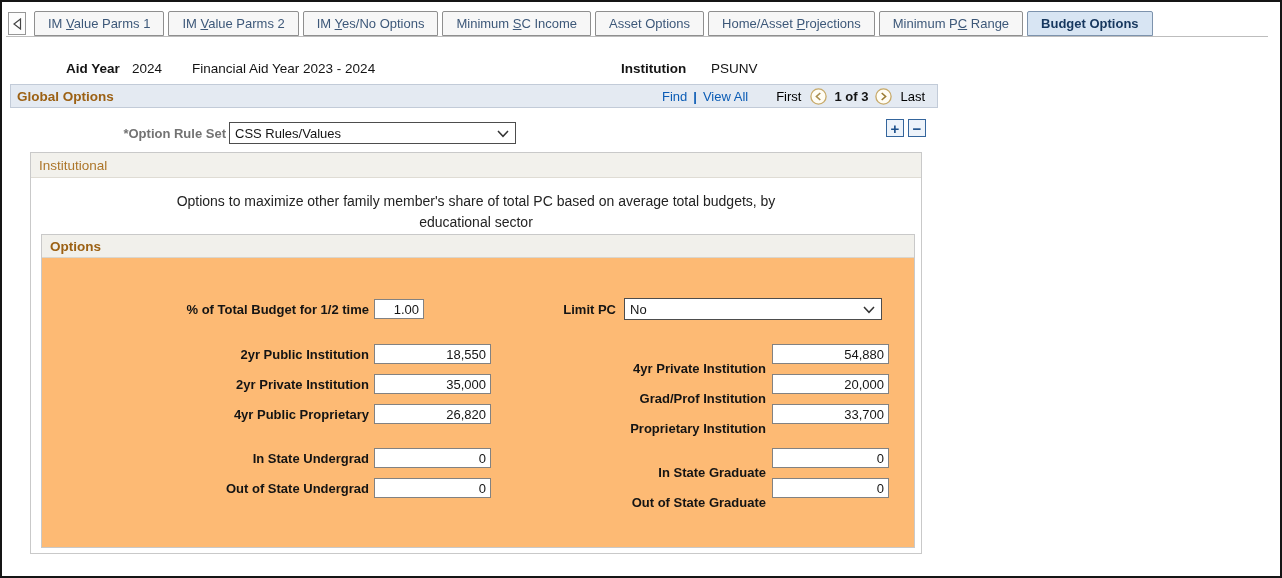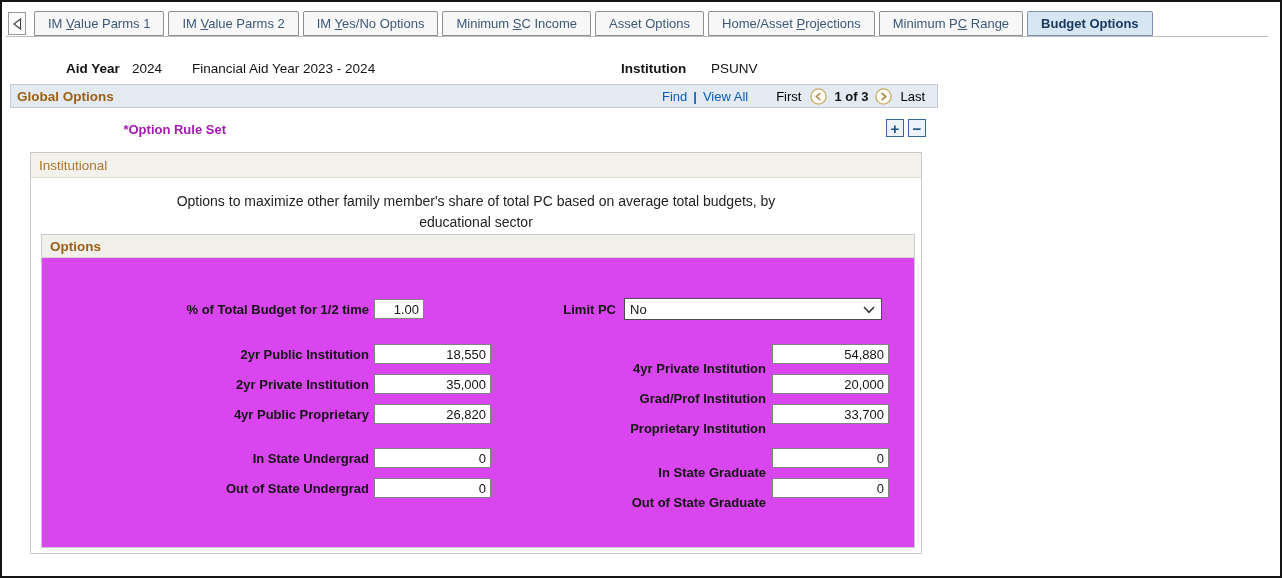--- a/index.html
+++ b/index.html
@@ -27,38 +27,38 @@
   .sep { color:#0b5cb5; font-weight:bold; margin:0 6px; }
   .navword { color:#000000; cursor:pointer; }
   .mfirst { margin-left:28px; }
   .mlast { margin-left:8px; }
   .poslab { font-weight:bold; color:#141414; margin:0 7px; }
   .circlebtn { width:17px; height:17px; margin-left:9px; background:transparent; border:none; padding:0; cursor:pointer; display:flex; }
   .circlebtn + .poslab { margin-left:7px; }
 
   
   .rulerow { position:absolute; left:8px; top:120px; display:flex; align-items:center; font-size:13px; }
-  .rulelabel { width:216px; text-align:right; font-weight:bold; color:#a21caf; }
+  .rulelabel { width:216px; text-align:right; font-weight:bold; color:#737373; }
   .dropdown { position:relative; margin-left:3px; height:22px; border:1px solid #4d4d4d; background:#fff; display:flex; align-items:center; padding:0 22px 0 5px; font-size:13px; color:#141414; cursor:pointer; }
   .dd-rule { width:287px; }
   .dd-limit { width:258px; margin-left:8px; }
   .chev { position:absolute; right:6px; top:7px; }
 
   
   .pm { position:absolute; left:884px; top:117px; display:flex; gap:4px; }
   .pmbtn { width:18px; height:18px; border:1px solid #34659c; background:#edf3fa; color:#1c4f8a; font-size:15px; font-weight:bold; line-height:15px; text-align:center; cursor:pointer; padding:0; font-family:inherit; }
 
   
   .instbox { position:absolute; left:28px; top:150px; width:892px; height:402px; border:1px solid #c9c9c9; background:#fff; }
   .insthead { height:25px; line-height:25px; background:#f2f1ec; border-bottom:1px solid #dfdcd4; color:#ad762a; font-size:13.5px; padding-left:8px; }
   .desc { position:absolute; top:38px; left:0; right:0; text-align:center; font-size:14px; color:#232323; }
   .desc span { display:inline-block; max-width:665px; line-height:1.5; }
 
   
-  .optbox { position:absolute; left:10px; top:81px; width:874px; height:314px; border:1px solid #c9c9c9; background:#d946ef; }
+  .optbox { position:absolute; left:10px; top:81px; width:874px; height:314px; border:1px solid #c9c9c9; background:#fdba74; }
   .opthead { height:23px; line-height:23px; background:#f1f0eb; border-bottom:1px solid #d9d6cf; font-weight:bold; color:#9c6114; font-size:13.5px; padding-left:8px; }
   .frow { position:absolute; left:0; width:100%; height:22px; display:flex; align-items:center; font-size:13px; }
   .r1{top:63px;} .r2{top:108px;} .r3{top:138px;} .r4{top:168px;} .r5{top:212px;} .r6{top:242px;}
   .flabel { font-weight:bold; color:#141414; text-align:right; white-space:nowrap; }
   .l1 { width:327px; } .l2 { width:275px;margin-top:28px; } .llimit { width:192px; }
   .fin { height:20px; border:1px solid #828282; background:#fff; color:#141414; font-family:inherit; font-size:13px; text-align:right; padding:8px 4px; }
   .w50 { width:50px; margin-left:5px; }
   .w117 { width:117px; margin-left:5px; }
   .ml6 { margin-left:6px; }
 </style>
@@ -125,20 +125,26 @@
       <svg width="17" height="17" viewBox="0 0 17 17">
         <circle cx="8.5" cy="8.5" r="7.6" fill="#fffdf4" stroke="#c7a968" stroke-width="1.3"></circle>
         <path d="M6.7 5 L10.6 8.5 L6.7 12" stroke="#9a7a30" stroke-width="1.6" fill="none"></path>
       </svg>
     </button>
     <span class="navword mlast">Last</span>
   </div>
 
   <div class="rulerow">
     <span class="rulelabel">*Option Rule Set</span>
+    <div class="dropdown dd-rule">
+      <span>CSS Rules/Values</span>
+      <svg class="chev" width="12" height="8" viewBox="0 0 12 8">
+        <path d="M1 1 L6 6.3 L11 1" stroke="#333" stroke-width="1.5" fill="none"></path>
+      </svg>
+    </div>
   </div>
 
   <div class="pm">
     <button class="pmbtn"><span>+</span></button>
     <button class="pmbtn"><span>−</span></button>
   </div>
 
   <div class="instbox">
     <div class="insthead">Institutional</div>
     <div class="desc">

